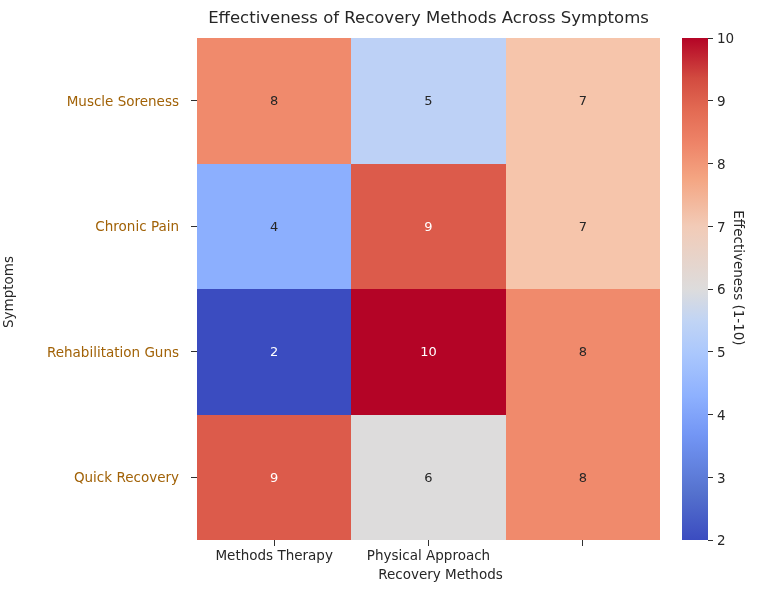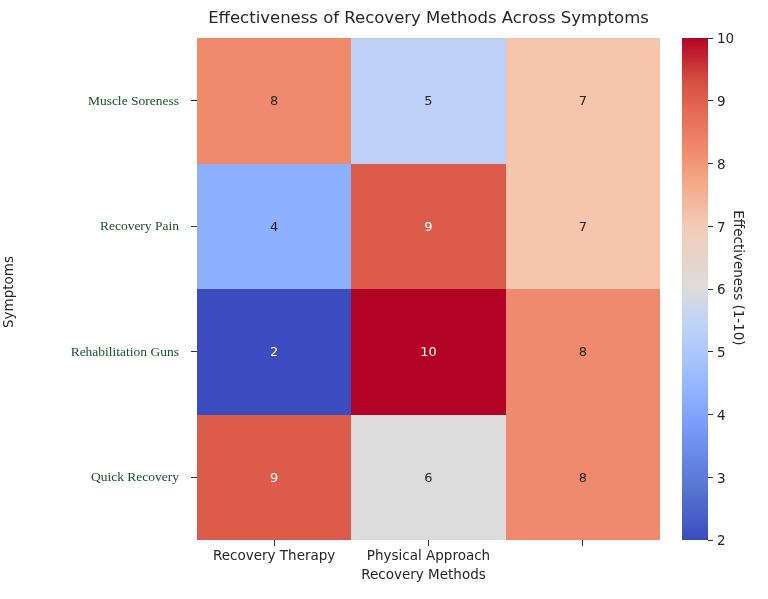--- a/index.html
+++ b/index.html
@@ -74,23 +74,22 @@
     height: 502px;
     display: grid;
     grid-template-rows: repeat(4, 1fr);
   }
   .y-tick {
     display: flex;
     align-items: center;
     justify-content: flex-end;
     padding-right: 9px;
     font-size: 13.5px;
-    color: #14532d;
-    white-space: nowrap;
-    font-family: Liberation Serif, serif;
+    color: #a16207;
+    white-space: nowrap;
   }
   #y-tick-marks {
     position: absolute;
     left: 191px;
     top: 38px;
     width: 6px;
     height: 502px;
     display: grid;
     grid-template-rows: repeat(4, 1fr);
   }
@@ -148,21 +147,21 @@
   .x-tick {
     display: flex;
     justify-content: center;
     align-items: flex-start;
     font-size: 13.5px;
     color: #262626;
     white-space: nowrap;
   }
   #x-axis-label {
     position: absolute;
-    left: 192px;
+    left: 209px;
     top: 566px;
     width: 463px;
     text-align: center;
     font-size: 13.5px;
     color: #262626;
     white-space: nowrap;
   }
 
   
   #colorbar-wrap {
@@ -238,21 +237,21 @@
 <body>
 
 <div id="figure">
 
   <div id="chart-title">Effectiveness of Recovery Methods Across Symptoms</div>
 
   <div id="y-axis-label">Symptoms</div>
 
   <div id="y-tick-labels">
     <div class="y-tick">Muscle Soreness</div>
-    <div class="y-tick">Recovery Pain</div>
+    <div class="y-tick">Chronic Pain</div>
     <div class="y-tick">Rehabilitation Guns</div>
     <div class="y-tick">Quick Recovery</div>
   </div>
 
   <div id="y-tick-marks">
     <div class="y-tick-mark">
         <i></i>
       </div>
     <div class="y-tick-mark">
         <i></i>
@@ -310,21 +309,21 @@
       </div>
     <div class="x-tick-mark">
         <i></i>
       </div>
     <div class="x-tick-mark">
         <i></i>
       </div>
   </div>
 
   <div id="x-tick-labels">
-    <div class="x-tick">Recovery Therapy</div>
+    <div class="x-tick">Methods Therapy</div>
     <div class="x-tick">Physical Approach</div>
   </div>
 
   <div id="x-axis-label">Recovery Methods</div>
 
   <div id="colorbar-wrap">
     <div id="colorbar-gradient"></div>
     <div id="colorbar-ticks">
         <div class="cb-tick" style="top: 502px;">
           <i></i>

